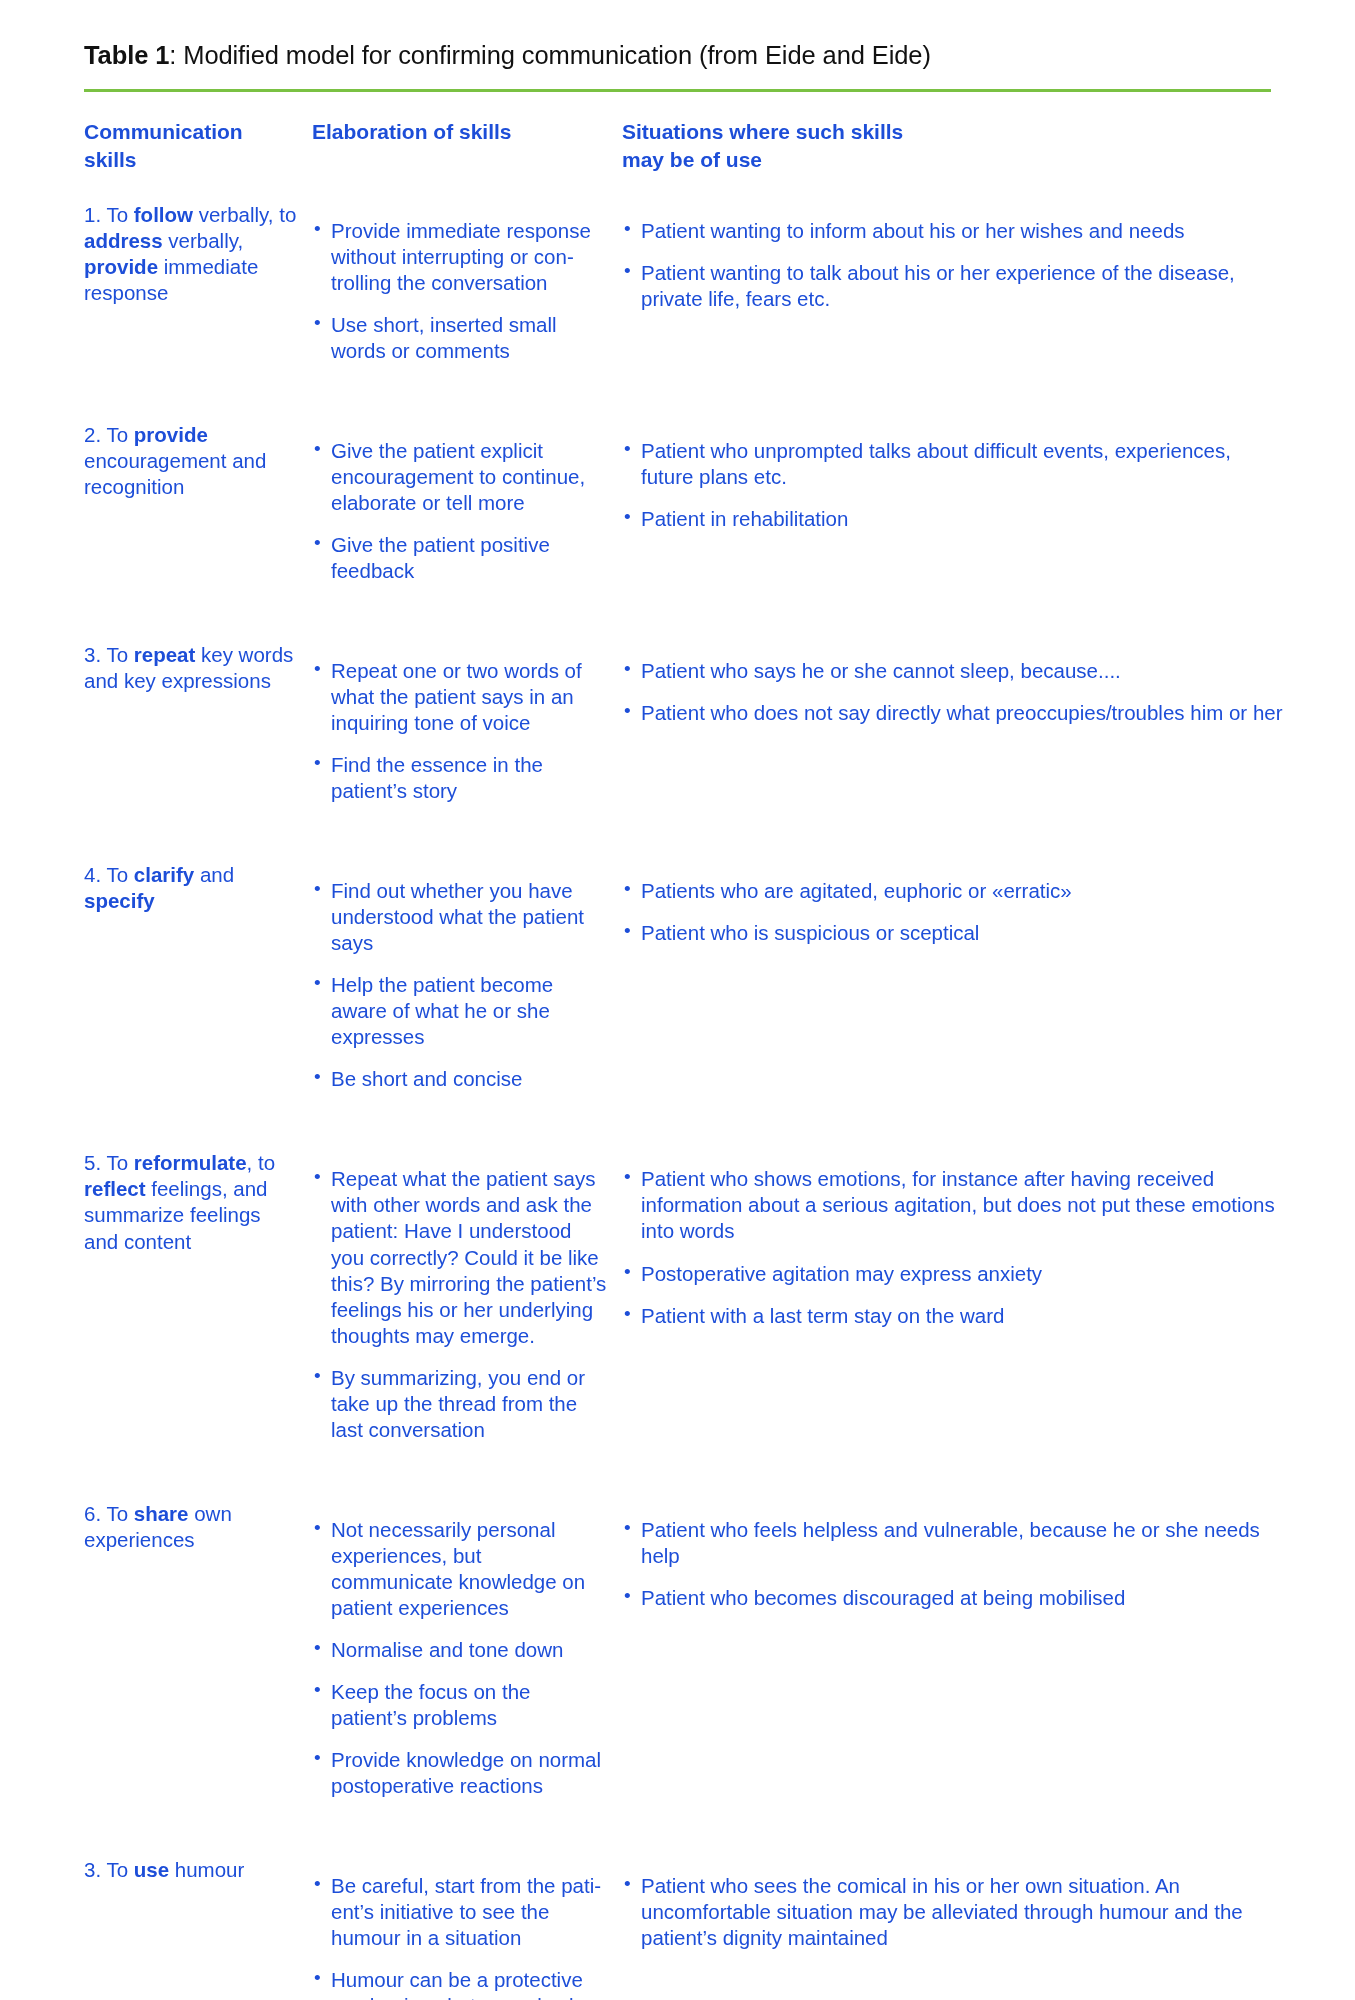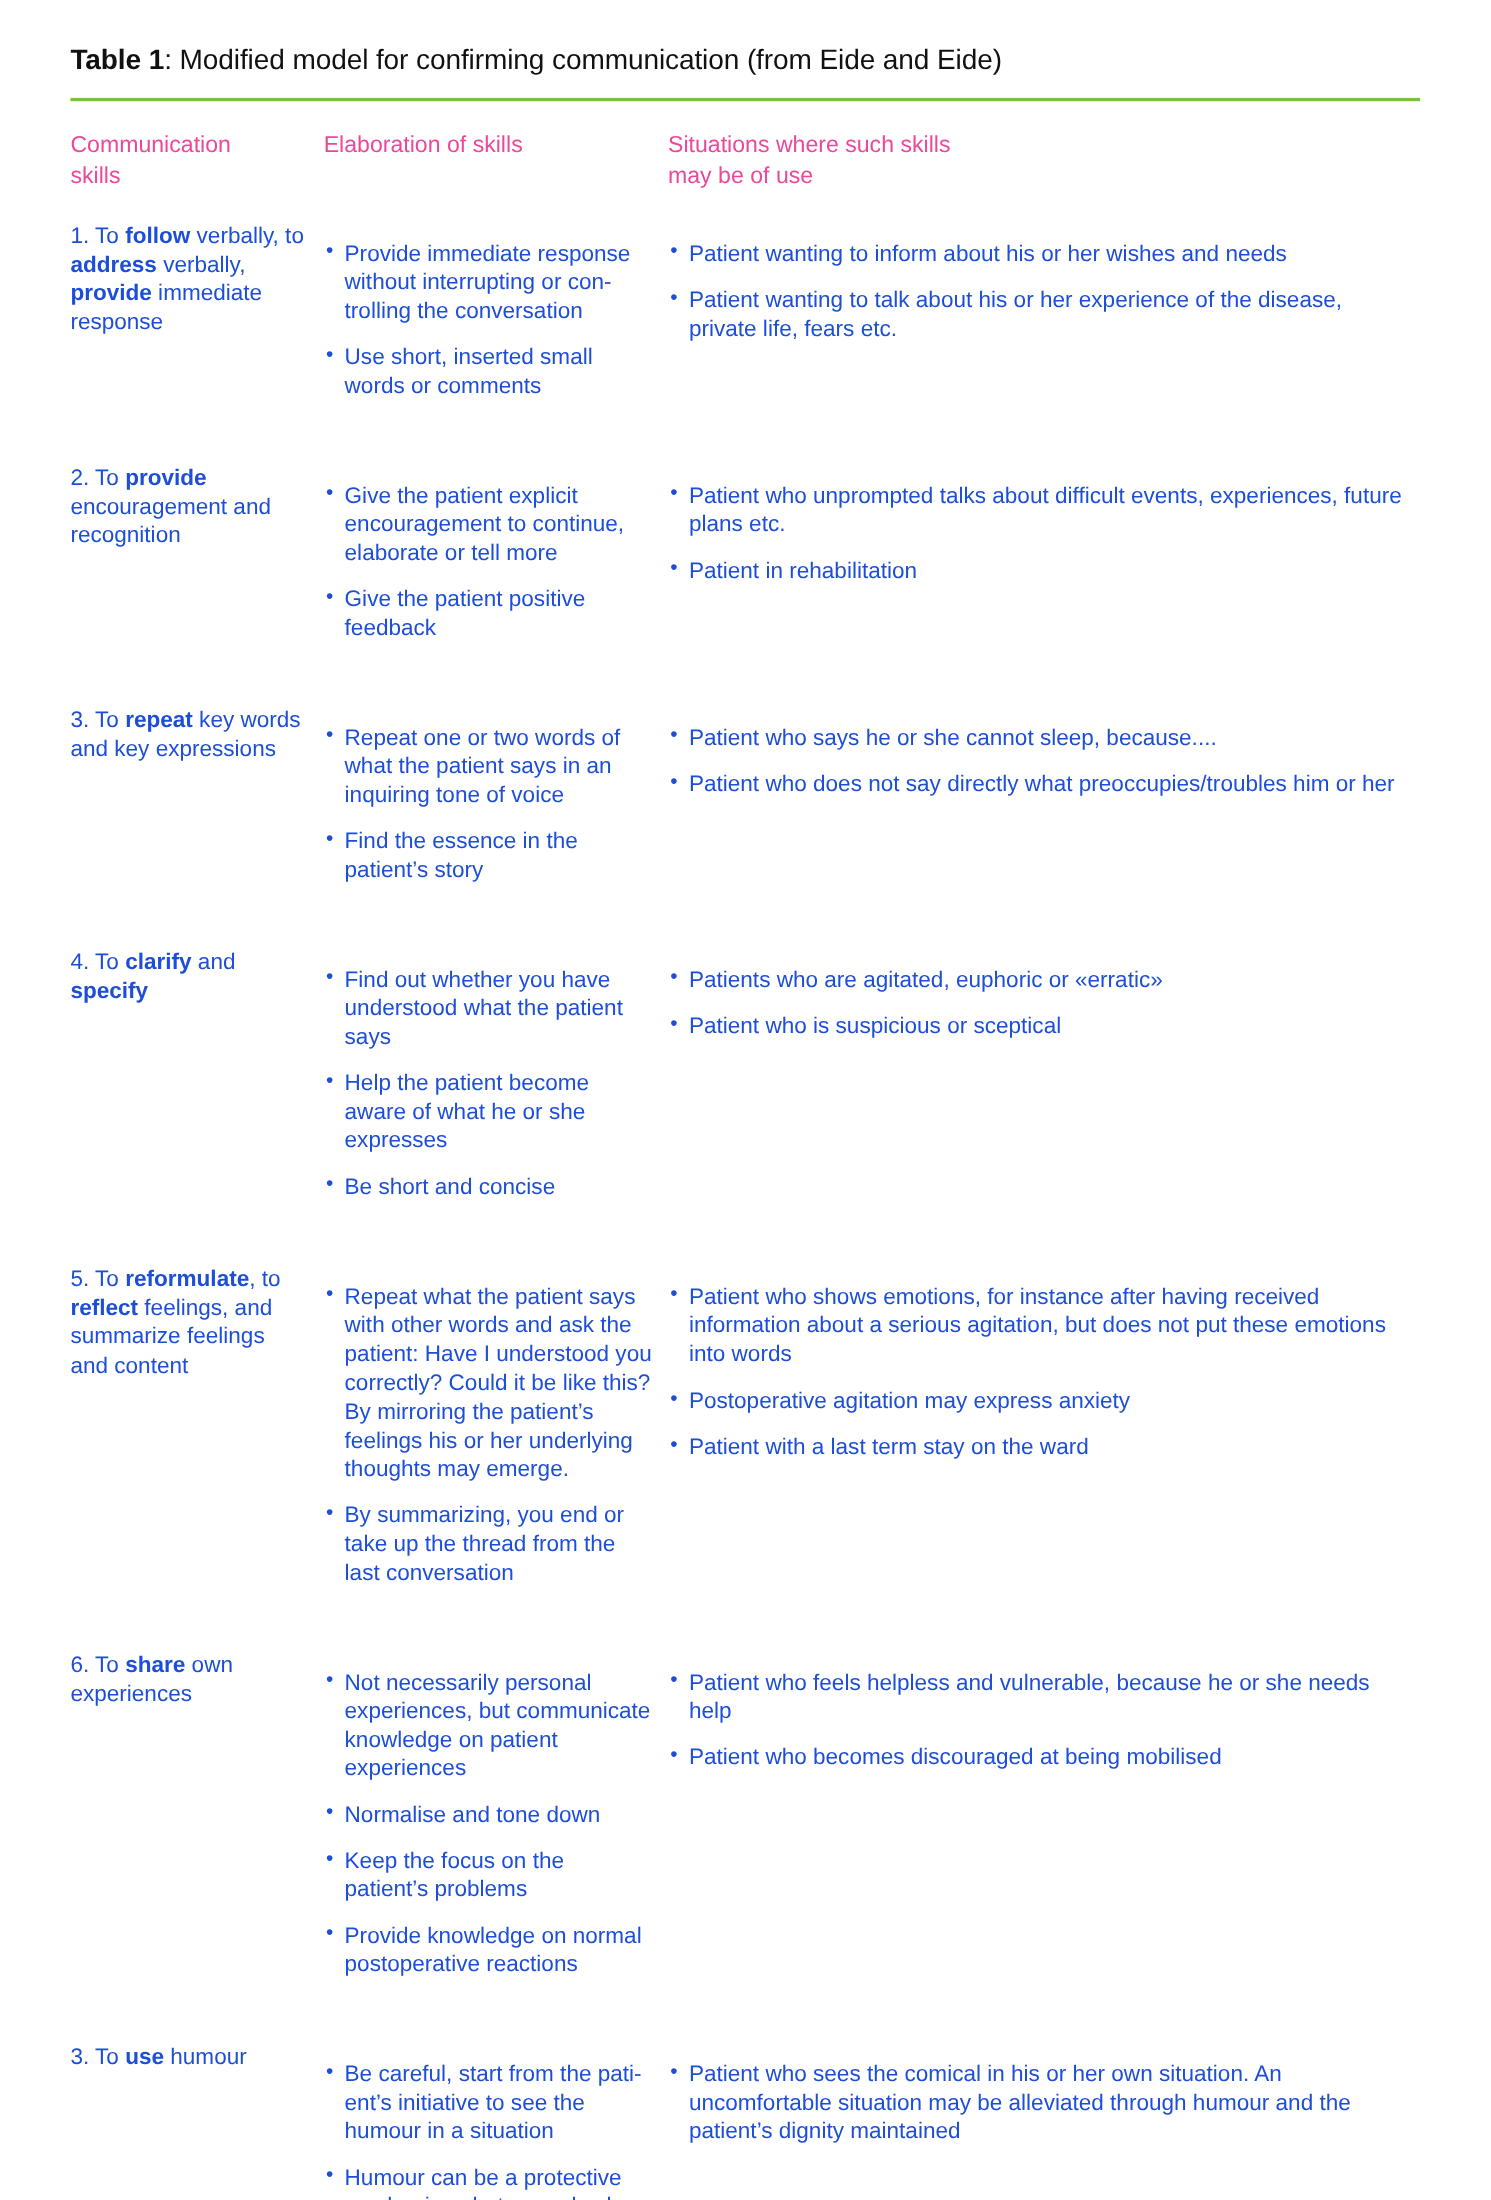--- a/index.html
+++ b/index.html
@@ -12,21 +12,21 @@
     height: 2000px;
     font-family: "Liberation Sans", sans-serif;
     color: #1a1a1a;
     -webkit-font-smoothing: antialiased;
   }
   .page {
     position: relative;
     width: 1355px;
     height: 2000px;
     box-sizing: border-box;
-    padding: 0 64px;
+    padding: 0 84px;
   }
   .table-caption {
     padding-top: 40px;
     font-size: 25.5px;
     line-height: 1.25;
     color: #111;
     letter-spacing: -0.1px;
     white-space: nowrap;
   }
   .table-caption .caption-label {
@@ -46,24 +46,24 @@
     table-layout: fixed;
   }
   table.tbl col.c1 { width: 228px; }
   table.tbl col.c2 { width: 310px; }
   table.tbl col.c3 { width: 677px; }
 
   th.hdr {
     text-align: left;
     vertical-align: top;
     font-size: 21px;
-    font-weight: normal;
+    font-weight: bold;
     line-height: 1.33;
     padding: 26px 14px 0 0;
-    color: #ec4899;
+    color: #1d4ed8;
   }
   td.cell {
     vertical-align: top;
     font-size: 20.5px;
     line-height: 1.27;
     color: #1d4ed8;
     padding: 28px 14px 0 0;
   }
   td.cell.skill {
     padding-top: 28px;

